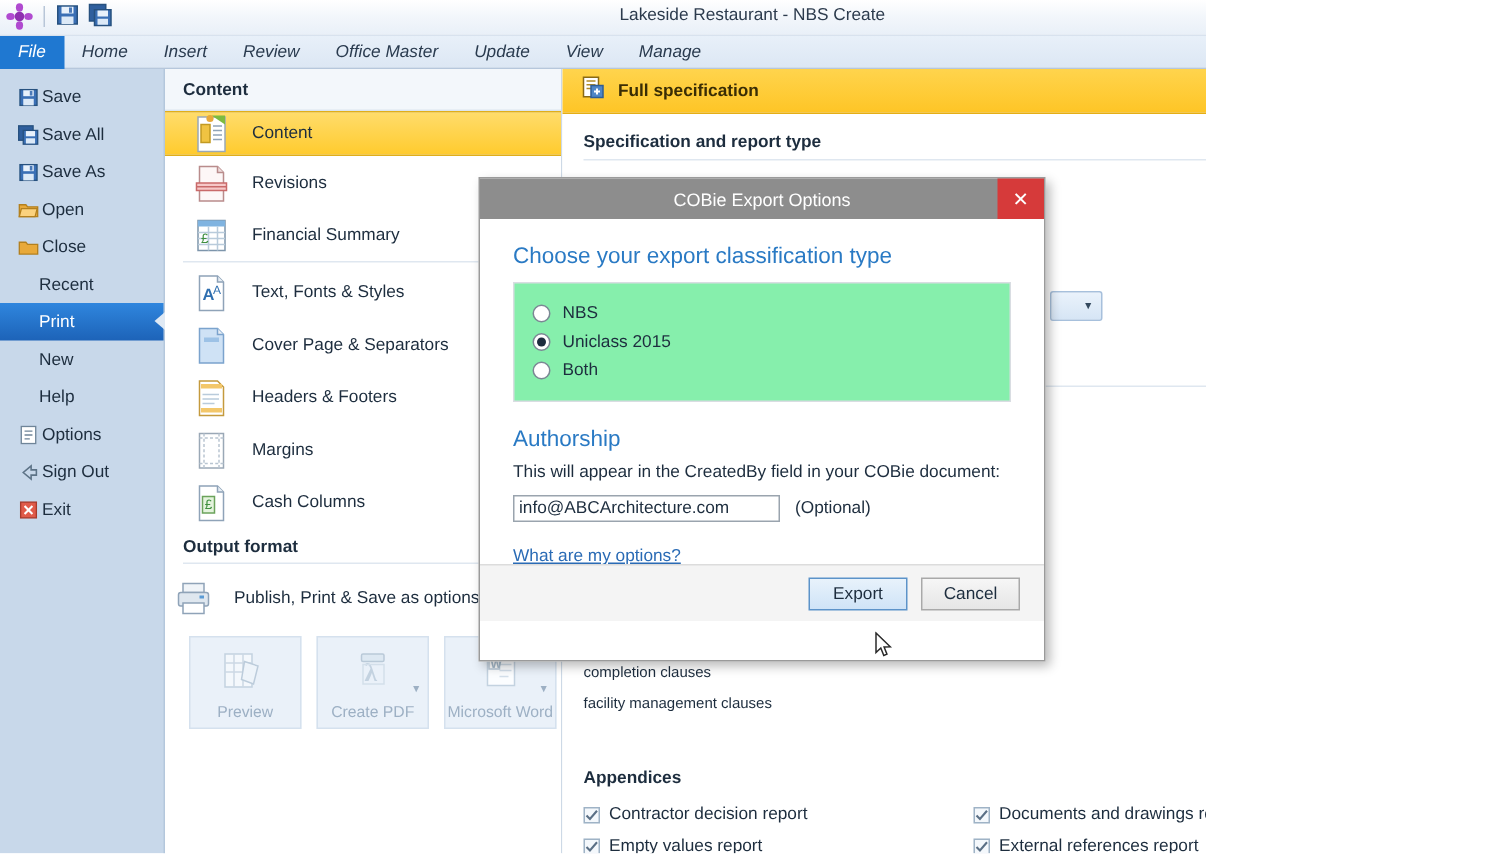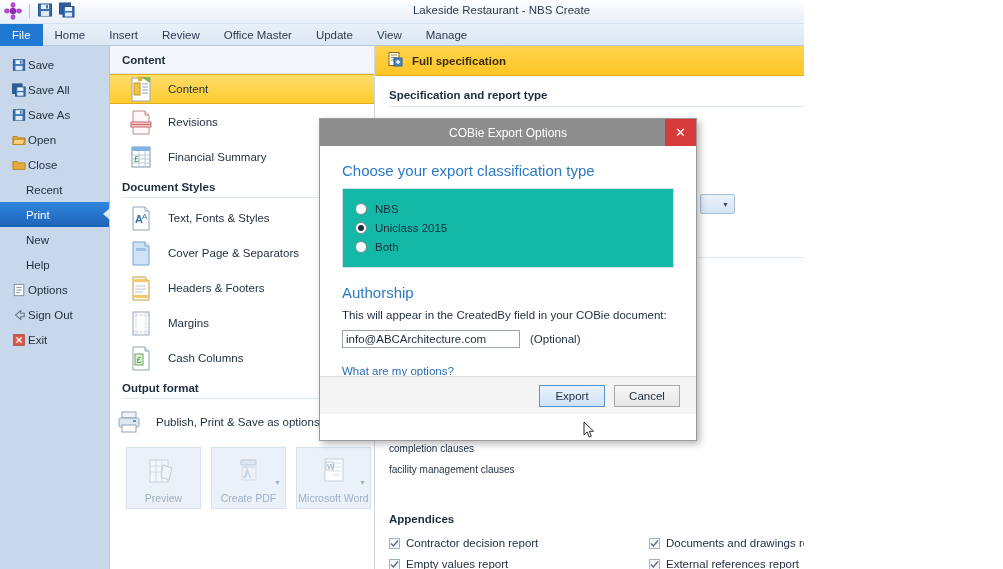--- a/index.html
+++ b/index.html
@@ -40,21 +40,21 @@
 
   
   .ribbonbar {
     position: absolute; left: 0; top: 24px; width: 1003px; height: 22px;
     background: linear-gradient(to bottom,#e8f0f9,#dce7f4);
     border-bottom: 1px solid #b6c7dc;
   }
   .tabs { position: absolute; left: 0; top: 0; display: flex; height: 22px; align-items: stretch; }
   .tab {
     padding: 0 12px; display: flex; align-items: center; justify-content: center;
-    font-size: 11.5px; color: #2a3b4f; height: 22px;
+    font-size: 11.5px; color: #2a3b4f; height: 22px; font-style: italic;
   }
   .tab.active { background: #1f78d1; color: #ffffff; }
   .help-icon {
     position: absolute; right: 7px; top: 3px; width: 15px; height: 15px; border-radius: 50%;
     background: radial-gradient(circle at 35% 30%, #8fc3ee, #2f7dc4 70%);
     border: 1px solid #1b5b96; color: #fff; font-size: 10px; font-weight: bold;
     display: flex; align-items: center; justify-content: center; font-style: italic;
   }
 
   
@@ -205,21 +205,21 @@
   .dlg-title .t { font-size: 12px; color: #ffffff; }
   .dlg-close {
     position: absolute; right: 0; top: 0; width: 31px; height: 27px;
     background: #d63a3a; color: #ffffff; font-size: 13px;
     display: flex; align-items: center; justify-content: center;
   }
   .dlg-body { position: relative; height: 268px; background: #ffffff; padding: 16px 22px 0 22px; }
   .dlg-h1 { font-size: 15px; color: #2a7ac4; font-weight: normal; margin-bottom: 9px; }
   .dlg-p { font-size: 11.5px; color: #1d2d3e; margin-bottom: 11px; }
   .radio-group {
-    border: 1px solid #d9dde2; background: #14b8a6;
+    border: 1px solid #d9dde2; background: #86efac;
     padding: 10px 12px 11px 12px; margin-bottom: 16px;
   }
   .radio-row { display: flex; align-items: center; gap: 8px; height: 19px; font-size: 11.5px; color: #1d2d3e; }
   .radio {
     width: 12px; height: 12px; border-radius: 50%; border: 1px solid #7b8794; background: #fff;
     display: flex; align-items: center; justify-content: center; flex: 0 0 12px;
   }
   .radio .dot { width: 6px; height: 6px; border-radius: 50%; background: #1d2d3e; }
   .dlg-input {
     width: 178px; height: 18px; border: 1px solid #9aa4ae; background: #ffffff;
@@ -456,21 +456,20 @@
               <line x1="4" y1="20" x2="22" y2="20"></line>
               <line x1="11" y1="8" x2="11" y2="24"></line>
               <line x1="17" y1="8" x2="17" y2="24"></line>
             </g>
           <text x="6" y="19" font-size="9" fill="#3f8f3f" font-family="Liberation Sans">£</text>
         </svg>
       </span>
       <span>Financial Summary</span>
     </div>
 
-    <div class="group-label">Document Styles</div>
     <div class="group-rule"></div>
 
     <div class="mid-item">
       <span class="doc-ico">
         <svg width="26" height="28" viewBox="0 0 26 28">
             <path d="M5 3 h12 l4 4 v19 H5 Z" fill="#fff" stroke="#8fa3b8"></path>
             <path d="M17 3 v4 h4" fill="#e7eef5" stroke="#8fa3b8"></path>
             <text x="7" y="19" font-size="11" fill="#2f6fb0" font-family="Liberation Sans" font-weight="bold">A</text>
             <text x="14" y="15" font-size="8" fill="#2f6fb0" font-family="Liberation Sans">A</text>
           </svg>

